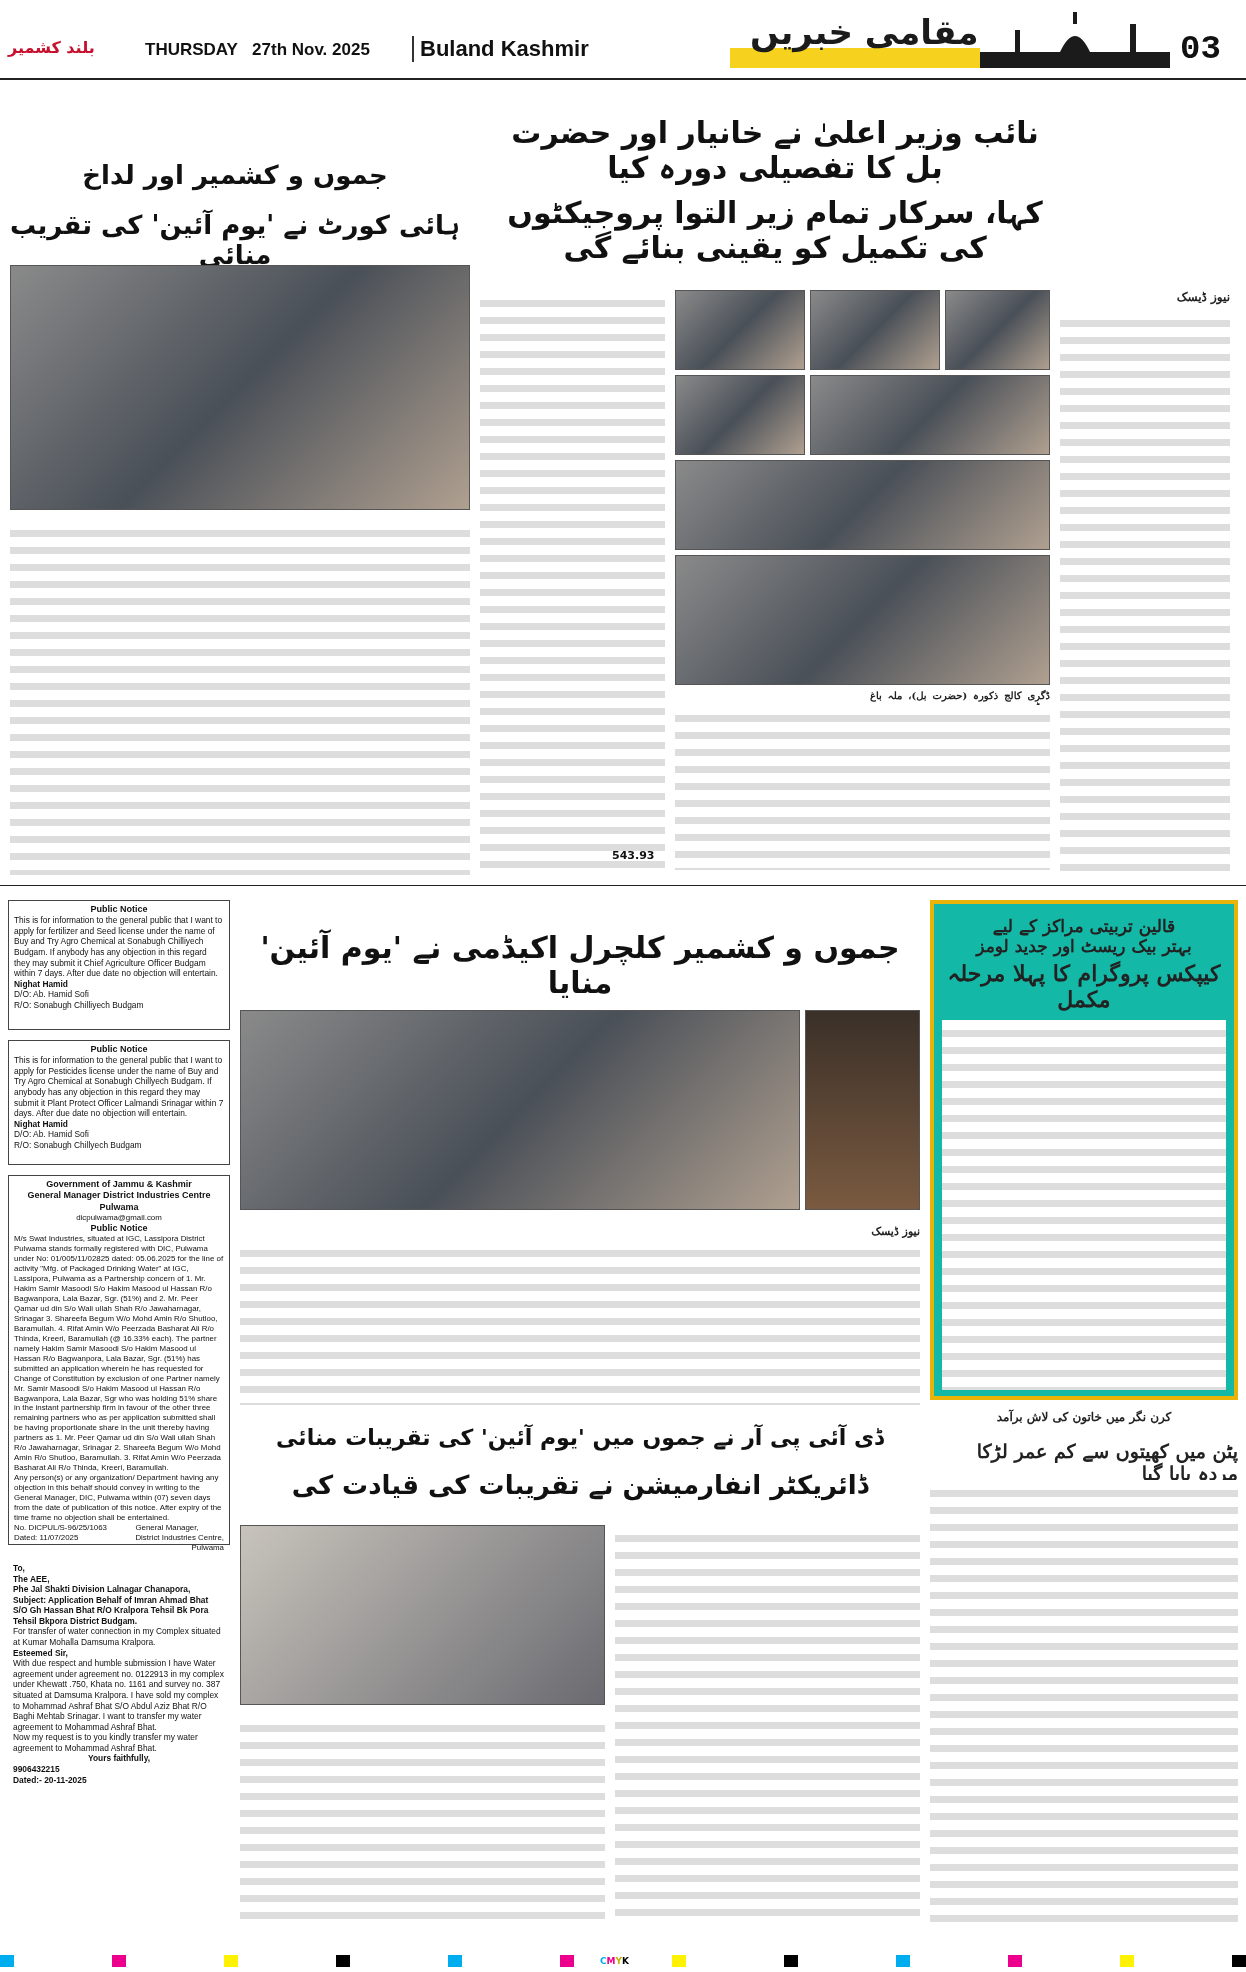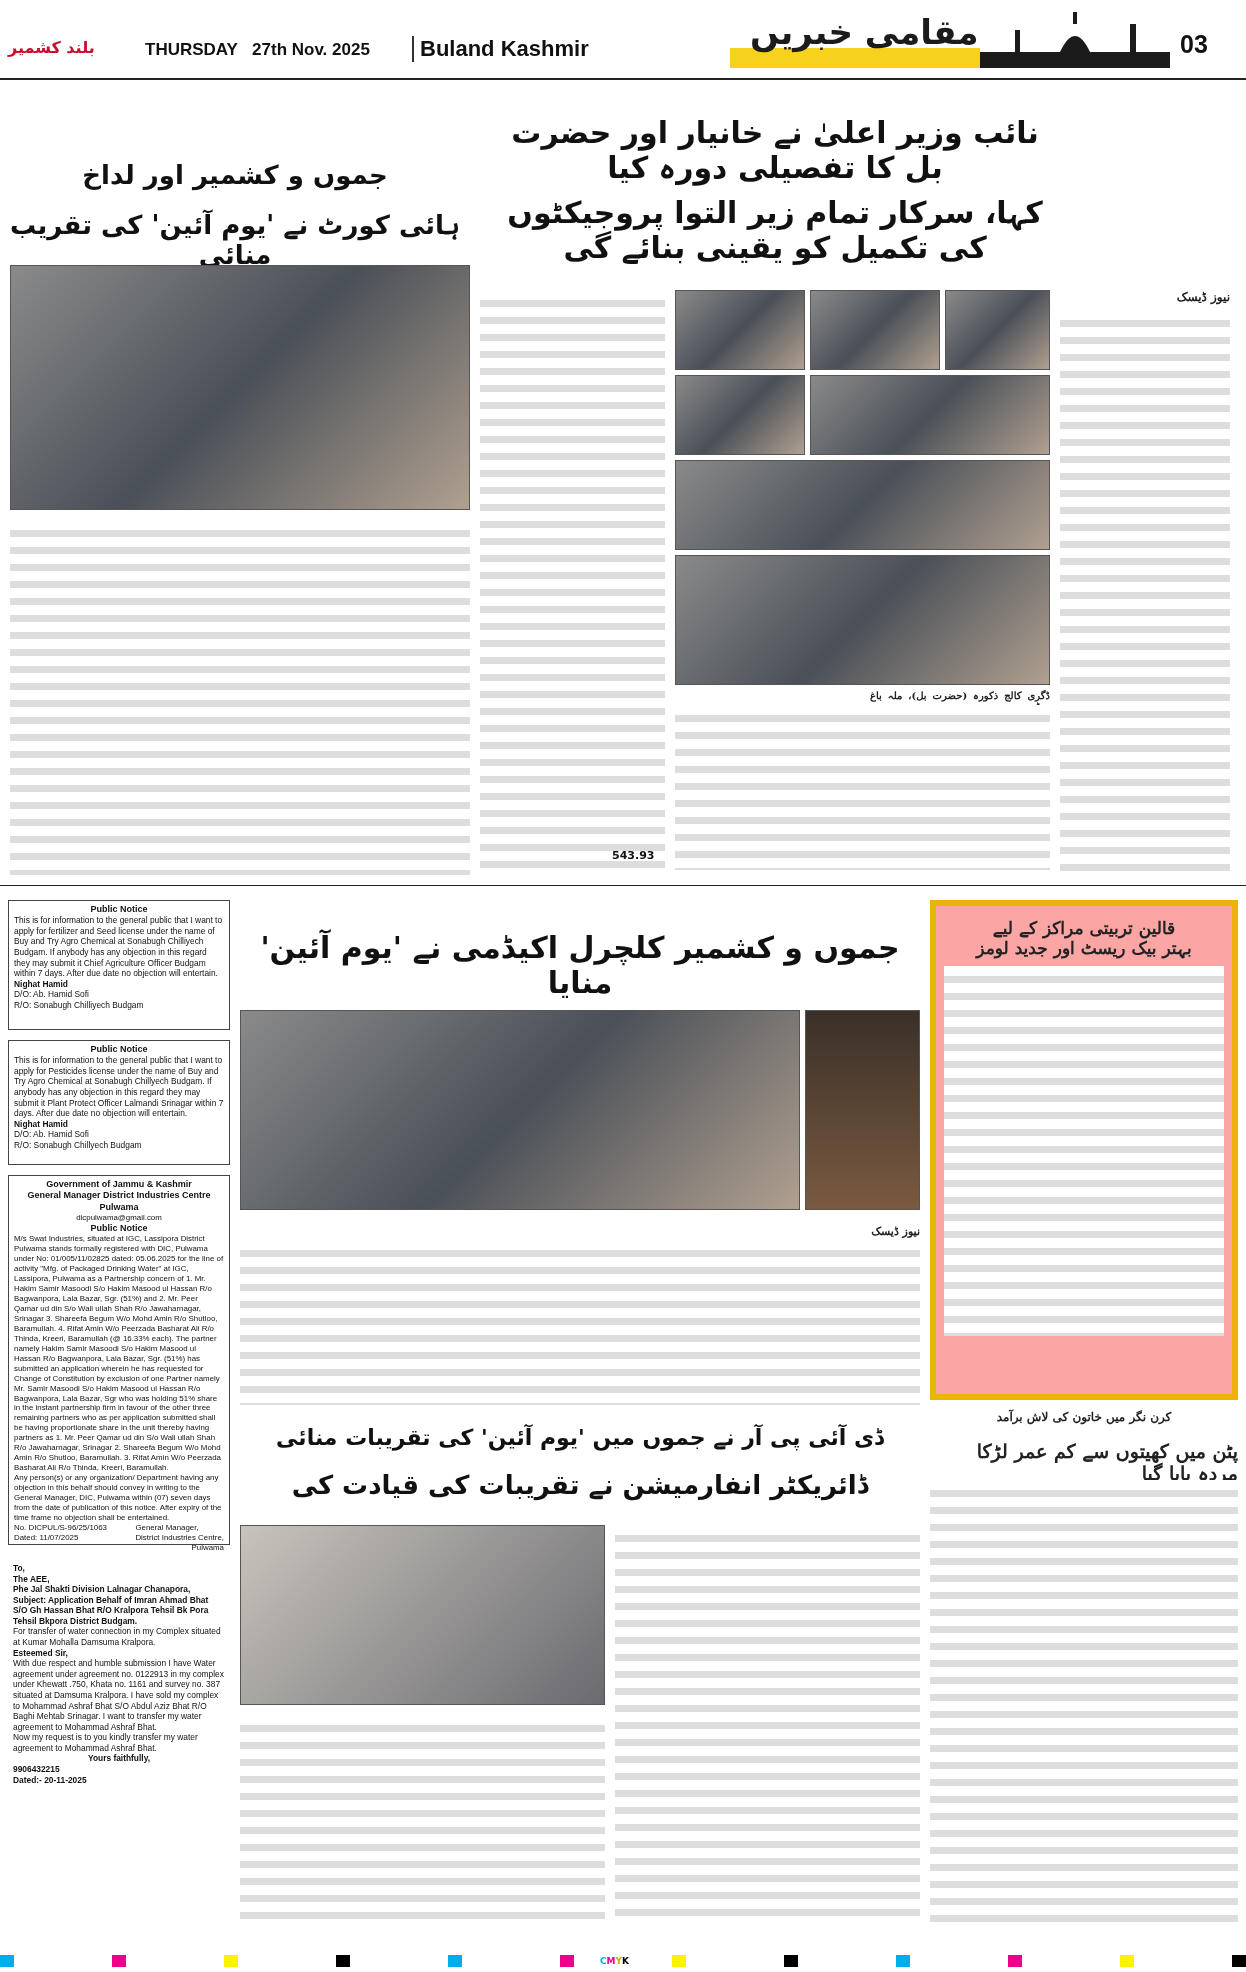--- a/index.html
+++ b/index.html
@@ -4,29 +4,29 @@
 <style>
 *{box-sizing:border-box;margin:0;padding:0}
 body{width:1246px;height:1972px;background:#fff;font-family:"DejaVu Sans",sans-serif;position:relative;overflow:hidden;color:#111}
 .abs{position:absolute}
 .ur{direction:rtl;text-align:justify;font-family:"DejaVu Serif",serif;color:#222}
 .hdr-date{left:145px;top:40px;font-family:"Liberation Sans",sans-serif;font-weight:bold;font-size:17px}
 .hdr-sep{left:412px;top:36px;width:2px;height:26px;background:#333}
 .hdr-paper{left:420px;top:36px;font-family:"Liberation Sans",sans-serif;font-weight:bold;font-size:22px}
 .logo{left:10px;top:40px;font-size:14px;color:#c00;font-weight:bold}
 .banner{left:730px;top:10px;width:440px;height:62px}
-.pgnum{left:1180px;top:30px;font-size:25px;font-weight:bold;font-family:Liberation Sans, sans-serif}
+.pgnum{left:1180px;top:30px;font-size:34px;font-weight:bold;font-family:Liberation Mono, monospace}
 .rule{background:#222;height:2px}
 .head1{font-weight:bold;font-size:30px;text-align:center;direction:rtl}
 .photo{background:linear-gradient(135deg,#8a8a8a,#4a5058,#b0a090);border:1px solid #555}
 .notice{border:1px solid #444;font-family:"Liberation Sans",sans-serif;font-size:8.4px;line-height:1.26;padding:3px 5px}
 .notice b{font-weight:bold}
 .notice .t{text-align:center;font-weight:bold;font-size:9px}
 .col-txt{font-size:10.5px;line-height:1.62;overflow:hidden;color:#333}
-.box-blue{border:6px solid #eab308;background:#fca5a5}
+.box-blue{border:4px solid #eab308;background:#14b8a6}
 .cmyk{display:flex;gap:0}
 .cmyk span{width:14px;height:12px;display:inline-block}
 </style>
 </head>
 <body>
 
 <div class="abs logo" style="left:8px;top:38px;font-size:16px;color:#c8102e">بلند کشمیر</div>
 <div class="abs hdr-date">
   <span>THURSDAY</span>&nbsp;&nbsp;
   <span>27th Nov. 2025</span>
@@ -127,20 +127,21 @@
 
 <div class="abs head1" style="left:240px;top:1425px;width:680px;font-size:22px">ڈی آئی پی آر نے جموں میں 'یوم آئین' کی تقریبات منائی</div>
 <div class="abs head1" style="left:240px;top:1470px;width:680px;font-size:26px">ڈائریکٹر انفارمیشن نے تقریبات کی قیادت کی</div>
 <div class="abs photo" style="left:240px;top:1525px;width:365px;height:180px;background:linear-gradient(135deg,#c8c4bc,#6a6a70)"></div>
 <div class="abs ur col-txt" style="left:615px;top:1525px;width:305px;height:400px;background:repeating-linear-gradient(#fff 0 10px,#ddd 10px 17px)"></div>
 <div class="abs ur col-txt" style="left:240px;top:1715px;width:365px;height:210px;background:repeating-linear-gradient(#fff 0 10px,#ddd 10px 17px)"></div>
 
 <div class="abs box-blue" style="left:930px;top:900px;width:308px;height:500px">
   <div class="ur" style="text-align:center;font-size:17px;font-weight:bold;margin-top:12px">قالین تربیتی مراکز کے لیے</div>
   <div class="ur" style="text-align:center;font-size:17px;font-weight:bold">بہتر بیک ریسٹ اور جدید لومز</div>
+  <div class="ur" style="text-align:center;font-size:22px;font-weight:bold;margin-top:4px">کیپکس پروگرام کا پہلا مرحلہ مکمل</div>
   <div class="col-txt" style="margin:8px;height:370px;background:repeating-linear-gradient(#fff 0 10px,#ddd 10px 17px)"></div>
 </div>
 
 <div class="abs ur" style="left:930px;top:1410px;width:308px;text-align:center;font-size:12px;font-weight:bold">کرن نگر میں خاتون کی لاش برآمد</div>
 <div class="abs ur" style="left:930px;top:1440px;width:308px;text-align:right;font-size:19px;font-weight:bold">پٹن میں کھیتوں سے کم عمر لڑکا مردہ پایا گیا</div>
 <div class="abs ur col-txt" style="left:930px;top:1480px;width:308px;height:445px;background:repeating-linear-gradient(#fff 0 10px,#ddd 10px 17px)"></div>
 
 <div class="abs cmyk" style="left:0;top:1955px;width:1246px;justify-content:space-between">
   <span style="background:#00aeef"></span>
     <span style="background:#ec008c"></span>

